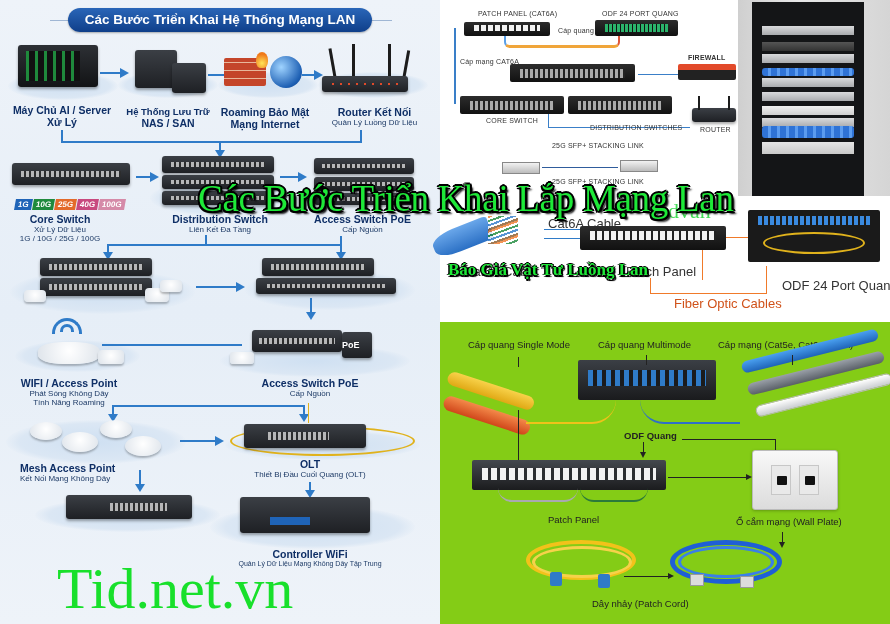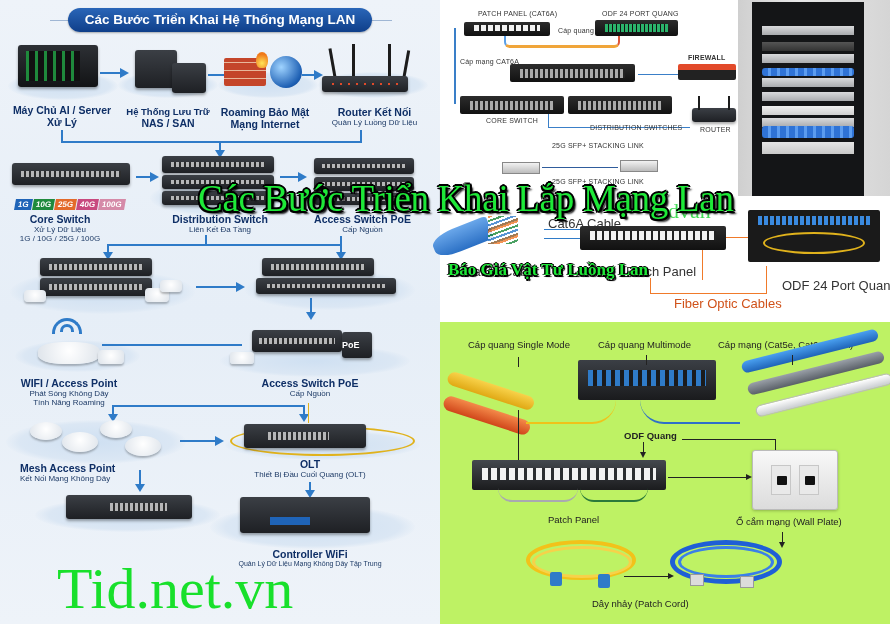--- a/index.html
+++ b/index.html
@@ -43,21 +43,21 @@
   .rm .cap { position: absolute; font-size: 13px; color: #333; white-space: nowrap; }
   .panel-1u { position: absolute; background: linear-gradient(180deg, #2c2c2c, #111); border-radius: 2px; }
   .panel-1u .jacks { position: absolute; left: 10px; right: 10px; top: 5px; height: 9px; background: repeating-linear-gradient(90deg, #f2f2f2 0 5px, #222 5px 7px); }
   .odf { position: absolute; background: #1a1a1a; border-radius: 2px; }
   .odf .lc { position: absolute; left: 10px; right: 10px; top: 6px; height: 9px; background: repeating-linear-gradient(90deg, #3a8ae0 0 4px, #1a1a1a 4px 6px); }
   .odf .coil { position: absolute; left: 15px; right: 15px; top: 22px; height: 22px; border: 2px solid #e0b21c; border-radius: 50%; }
   .orange-line { position: absolute; background: #f07a2a; }
   .cable-blue { position: absolute; border-radius: 40% 10% 10% 40%; background: linear-gradient(180deg, #6aa7ea, #2a6fc4); transform: rotate(-22deg); }
 
   
-  .rb { position: absolute; left: 440px; top: 322px; width: 450px; height: 302px; background: #bef264; }
+  .rb { position: absolute; left: 440px; top: 322px; width: 450px; height: 302px; background: #84cc16; }
   .rb .cap { position: absolute; font-size: 9.5px; color: #222; white-space: nowrap; }
   .thin-arrow { position: absolute; background: #222; }
   .thin-head-d { position: absolute; width: 0; height: 0; border-left: 3px solid transparent; border-right: 3px solid transparent; border-top: 6px solid #222; }
   .thin-head-r { position: absolute; width: 0; height: 0; border-top: 3px solid transparent; border-bottom: 3px solid transparent; border-left: 6px solid #222; }
   .fiber { position: absolute; border-radius: 8px; transform-origin: left center; }
   .wallplate { position: absolute; background: linear-gradient(180deg, #f8f8f8, #dcdcdc); border: 1px solid #bbb; border-radius: 3px; box-shadow: 0 1px 3px rgba(0,0,0,.25); }
   .jack { position: absolute; width: 20px; height: 30px; background: #e9e9e9; border: 1px solid #c7c7c7; }
   .jack::after { content: ""; position: absolute; left: 5px; top: 10px; width: 10px; height: 9px; background: #111; border-radius: 1px; }
   .coil-ring { position: absolute; border-radius: 50%; }
 

